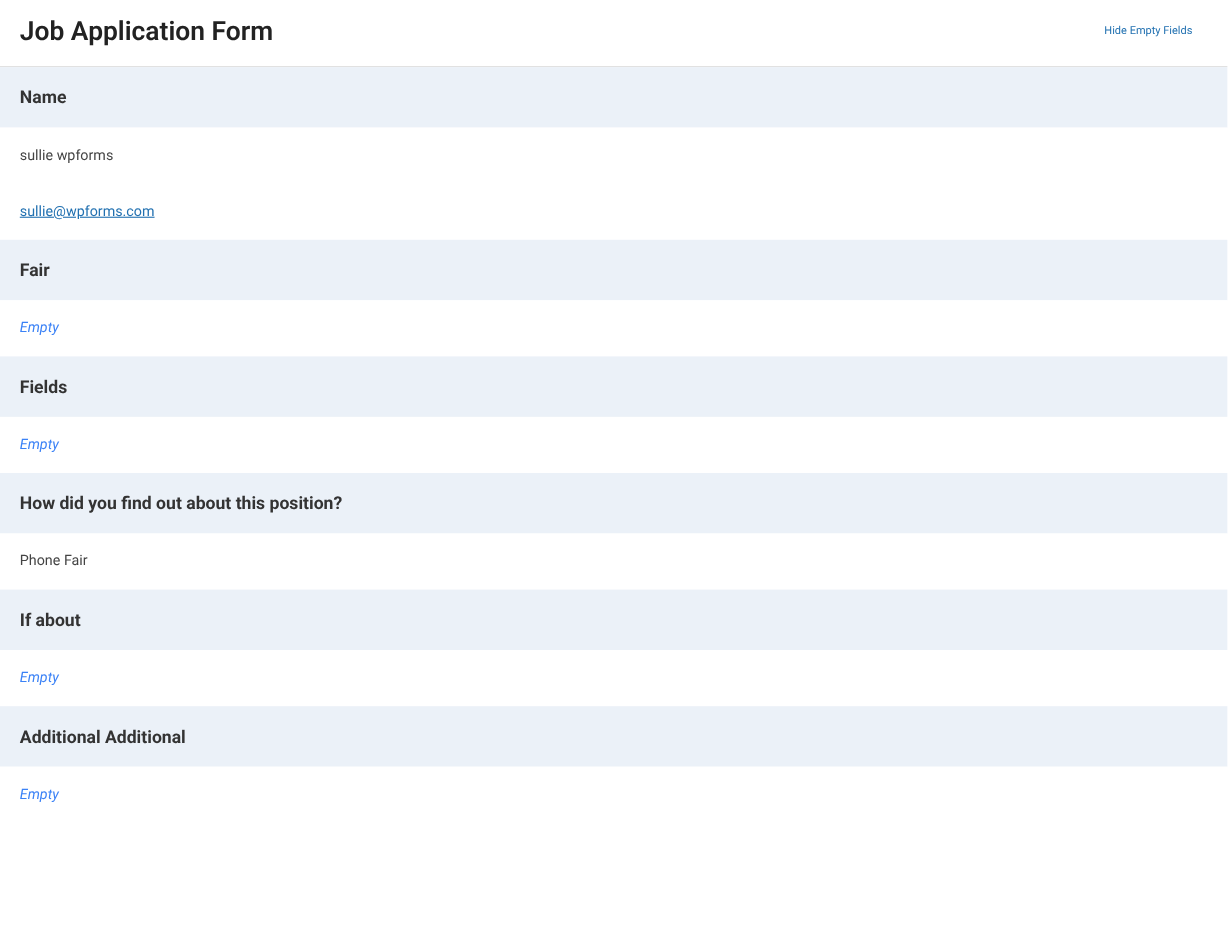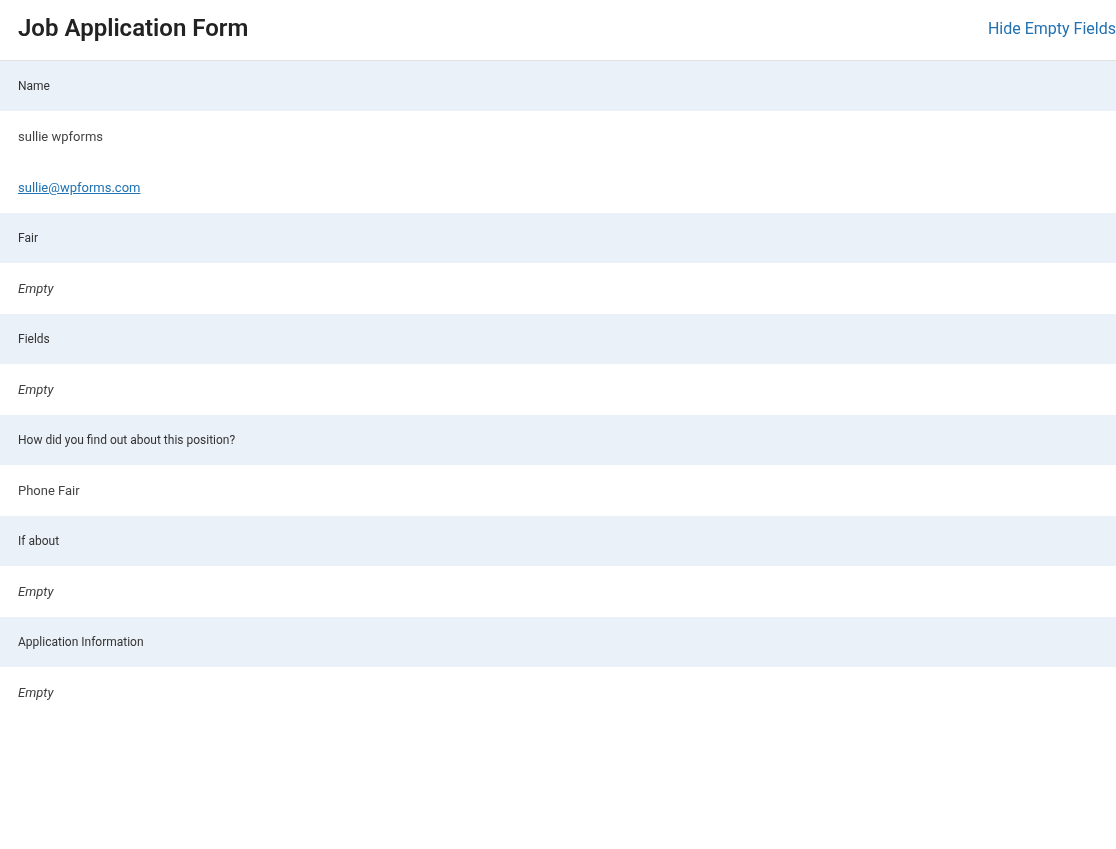--- a/index.html
+++ b/index.html
@@ -10,49 +10,49 @@
     body {
       font-family: -apple-system, BlinkMacSystemFont, "Segoe UI", Roboto, "Helvetica Neue", Arial, sans-serif;
       background: #ffffff;
       color: #333;
       width: 1116px;
     }
     .header {
       display: flex;
       justify-content: space-between;
       align-items: center;
-      padding: 14px 0 18px 18px;
+      padding: 14px 32px 18px 18px;
       border-bottom: 1px solid #e1e1e1;
     }
     .title {
       font-size: 24px;
       font-weight: 600;
       color: #222;
     }
     .hide-link {
       color: #2271b1;
-      font-size: 16px;
+      font-size: 10px;
       text-decoration: none;
       cursor: pointer;
     }
     .field-label {
       background: #ebf1f8;
       padding: 18px 18px;
-      font-weight: 400;
-      font-size: 12px;
+      font-weight: 700;
+      font-size: 16px;
       color: #333;
     }
     .field-value {
       background: #ffffff;
       padding: 18px 18px;
       font-size: 13px;
       color: #444;
     }
     .field-value.empty {
-      color: #404040;
+      color: #3b82f6;
       font-style: italic;
     }
     .field-value a {
       color: #2271b1;
       text-decoration: underline;
       margin-top: 29px;
     }
   </style>
 </head>
 <body>
@@ -76,16 +76,16 @@
 
   <div class="field-label">Fields</div>
   <div class="field-value empty">Empty</div>
 
   <div class="field-label">How did you find out about this position?</div>
   <div class="field-value">Phone Fair</div>
 
   <div class="field-label">If about</div>
   <div class="field-value empty">Empty</div>
 
-  <div class="field-label">Application Information</div>
+  <div class="field-label">Additional Additional</div>
   <div class="field-value empty">Empty</div>
 
 </div>
 
 </body></html>

